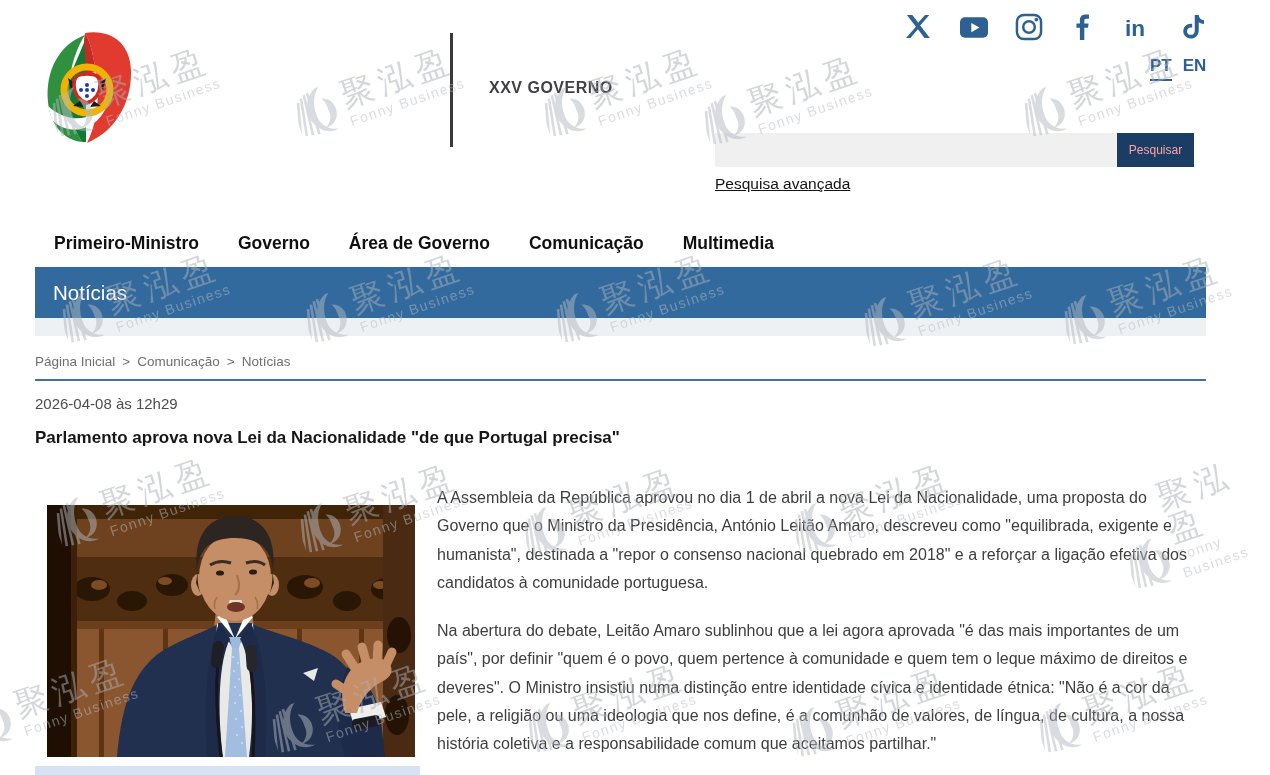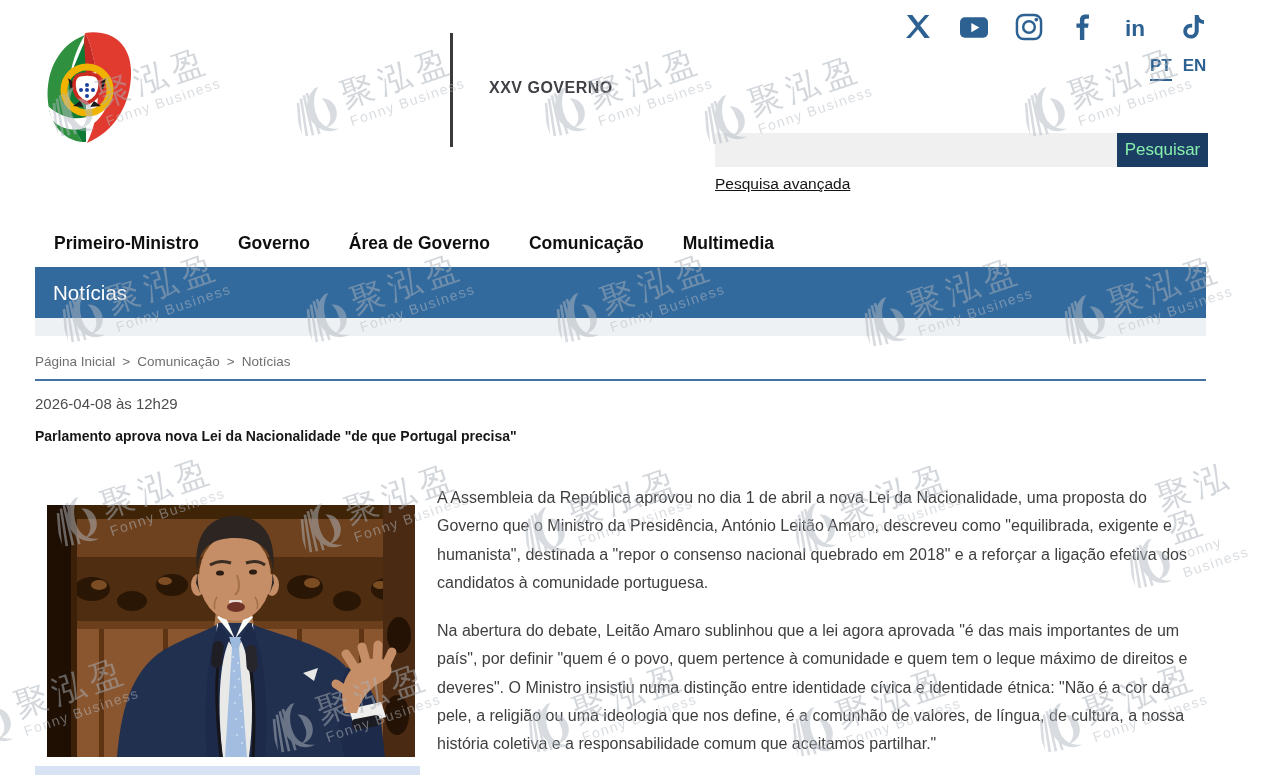--- a/index.html
+++ b/index.html
@@ -17,41 +17,41 @@
   .social-row{top:13px;left:905px;width:303px;display:flex;justify-content:space-between;align-items:center;}
   .sicon{display:block;width:28px;height:28px;cursor:pointer;}
   .sicon svg{width:100%;height:100%;display:block;}
 
   .lang-row{top:56px;left:1150px;display:flex;gap:11px;font-size:17px;font-weight:700;color:#2d6191;}
   .lang{padding-bottom:3px;cursor:pointer;}
   .lang.active{border-bottom:2px solid #2d6191;}
 
   .search-input{left:715px;top:133px;width:402px;height:34px;background:#f0f0f1;border:none;
                 box-sizing:border-box;padding:0 10px;font-size:15px;outline:none;}
-  .search-btn{left:1117px;top:133px;width:91px;height:34px;background:#1b3c63;color:#86efac;
-              border:none;font-size:17px;font-family:"Liberation Sans",sans-serif;cursor:pointer;}
+  .search-btn{left:1117px;top:133px;width:77px;height:34px;background:#1b3c63;color:#fca5a5;
+              border:none;font-size:12px;font-family:"Liberation Sans",sans-serif;cursor:pointer;}
   .adv-link{left:715px;top:175px;font-size:15.5px;color:#141414;text-decoration:underline;cursor:pointer;}
 
   
   .main-nav{left:35px;top:233px;display:flex;gap:20px;font-size:17.5px;font-weight:700;color:#101010;}
   .main-nav span{cursor:pointer;margin-left:19px;}
 
   
   .news-banner{left:35px;top:267px;width:1171px;height:51px;background:#336a9e;color:#fff;
                font-size:20.5px;line-height:51px;padding-left:18px;box-sizing:border-box;}
   .light-strip{left:35px;top:318px;width:1171px;height:18px;background:#eef1f4;}
   .breadcrumb{left:35px;top:354px;font-size:13.5px;color:#6f6f6f;display:flex;gap:7px;}
   .breadcrumb .sep{color:#6f6f6f;}
   .crumb{cursor:pointer;}
 
   .rule{left:35px;top:379px;width:1171px;height:2px;background:#44719e;}
 
   
   .art-date{left:35px;top:395px;font-size:15px;color:#4d4d4d;}
-  .art-title{left:35px;top:428px;font-size:14px;font-weight:700;color:#161616;}
+  .art-title{left:35px;top:428px;font-size:17px;font-weight:700;color:#161616;}
   .art-photo{left:47px;top:505px;width:368px;height:252px;}
   .art-photo svg{width:100%;height:100%;display:block;}
   .photo-strip{left:35px;top:766px;width:385px;height:9px;background:#d7e3f2;}
   .art-body{left:437px;top:484px;width:771px;font-size:16px;line-height:28.3px;color:#3e3e3e;}
   .art-body p{margin:0 0 20px 0;}
 
   
   #watermarks{position:absolute;left:0;top:0;width:1270px;height:775px;pointer-events:none;z-index:60;}
   .wm{position:absolute;display:flex;align-items:flex-end;gap:6px;transform:rotate(-19deg);
       opacity:.5;}

